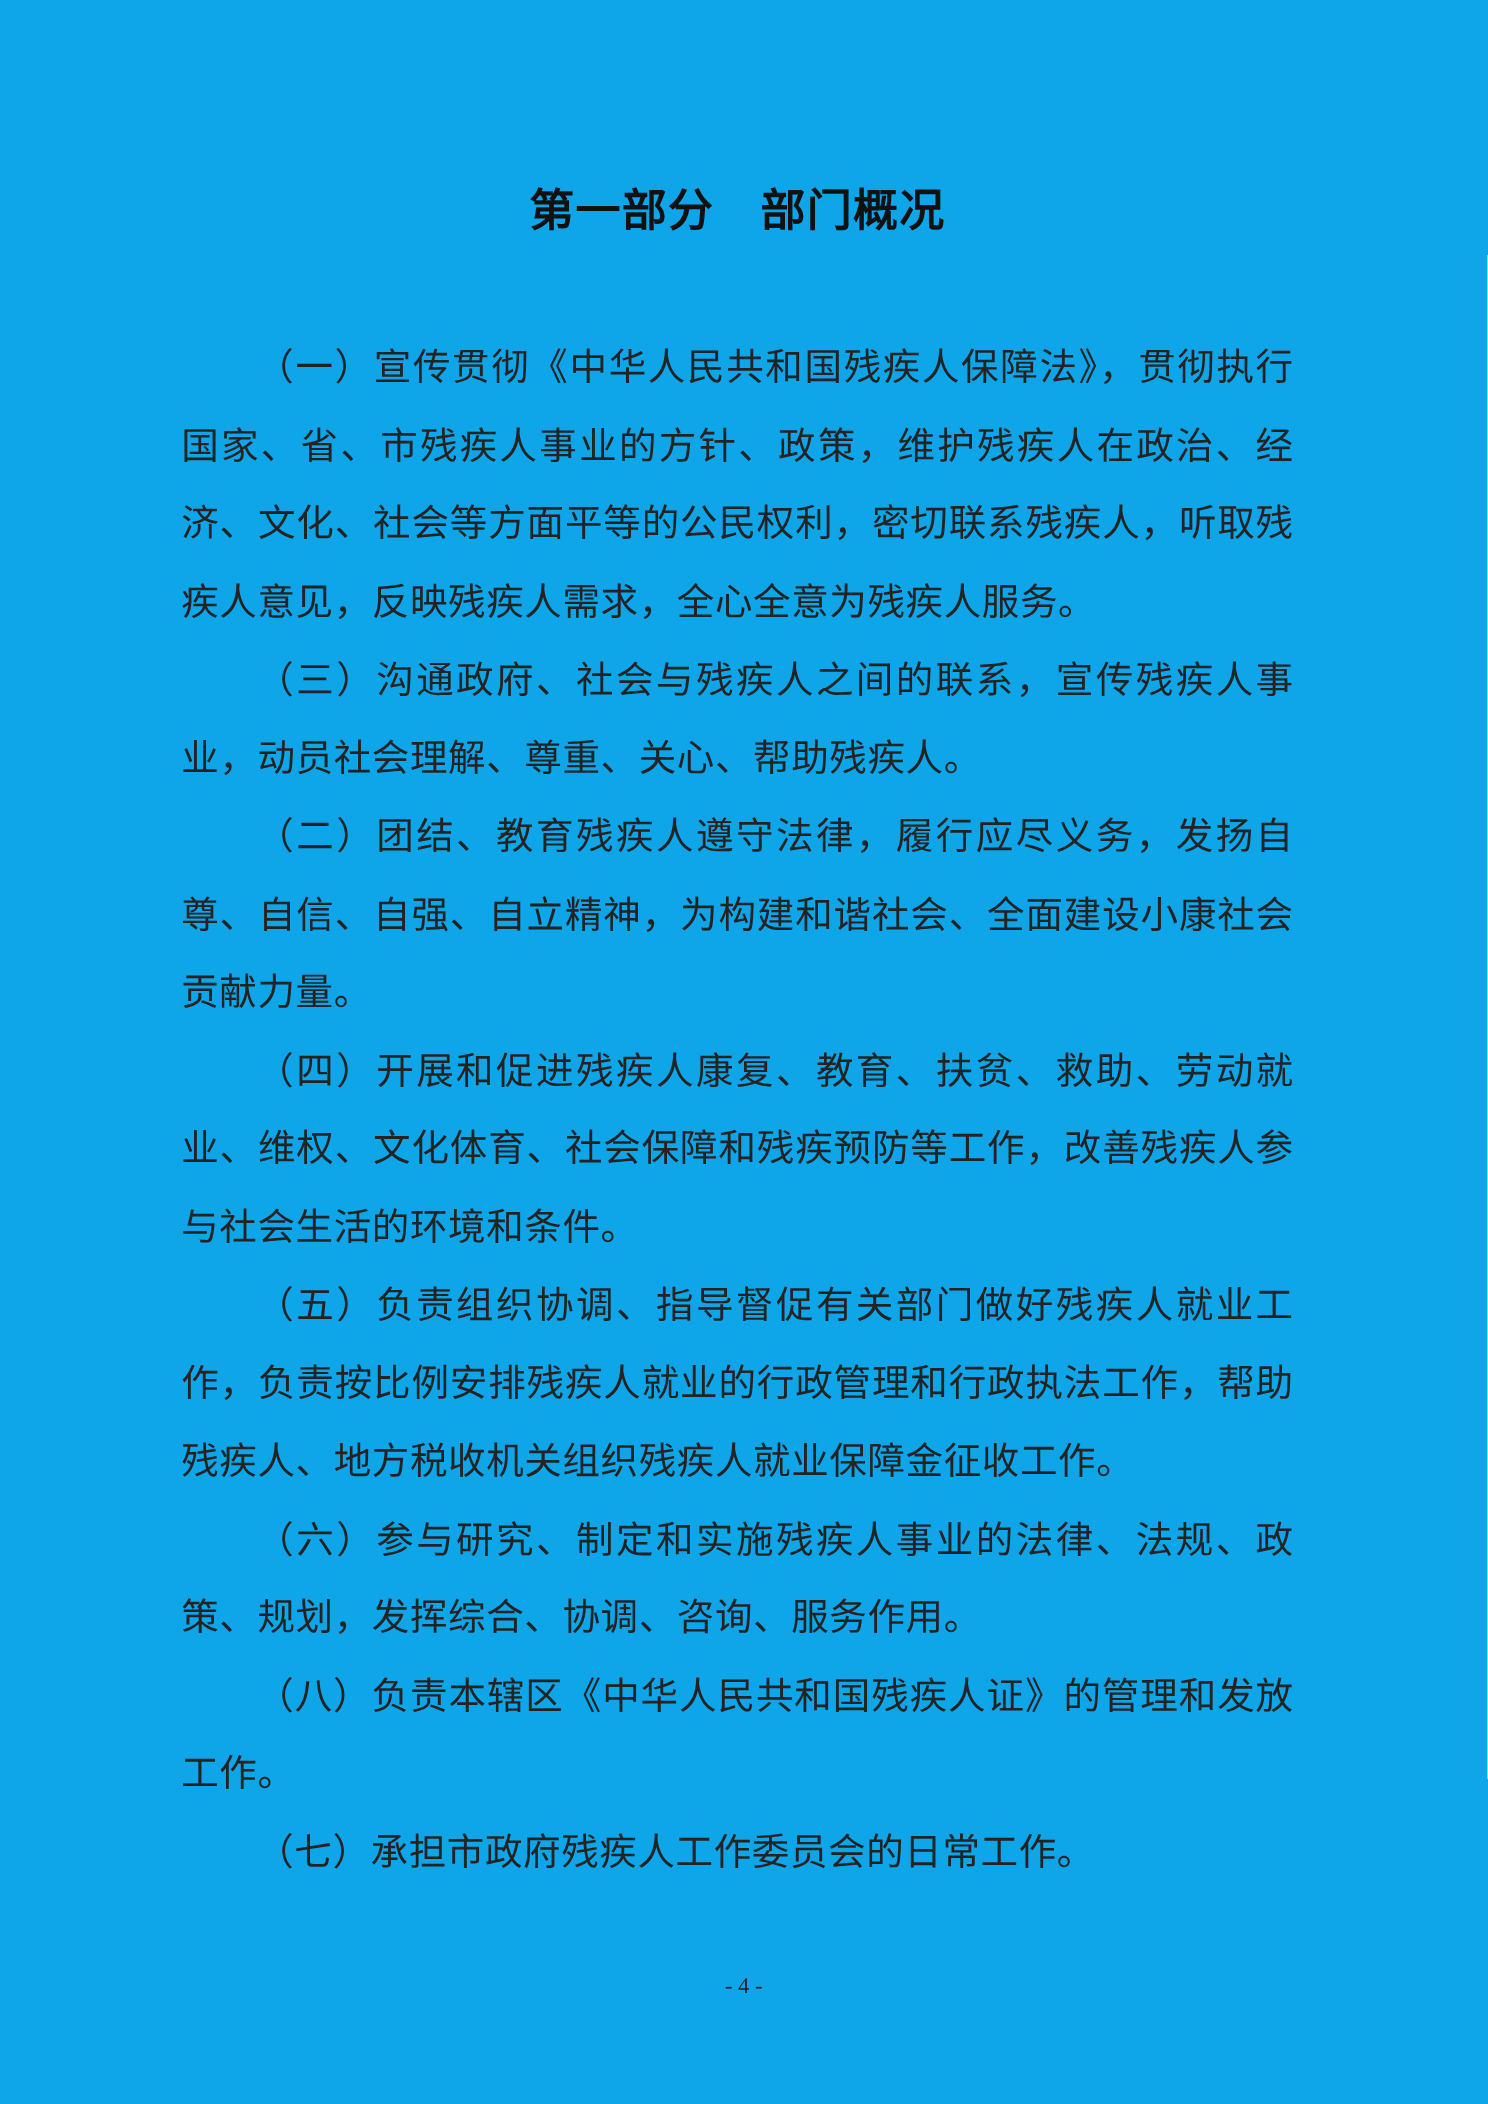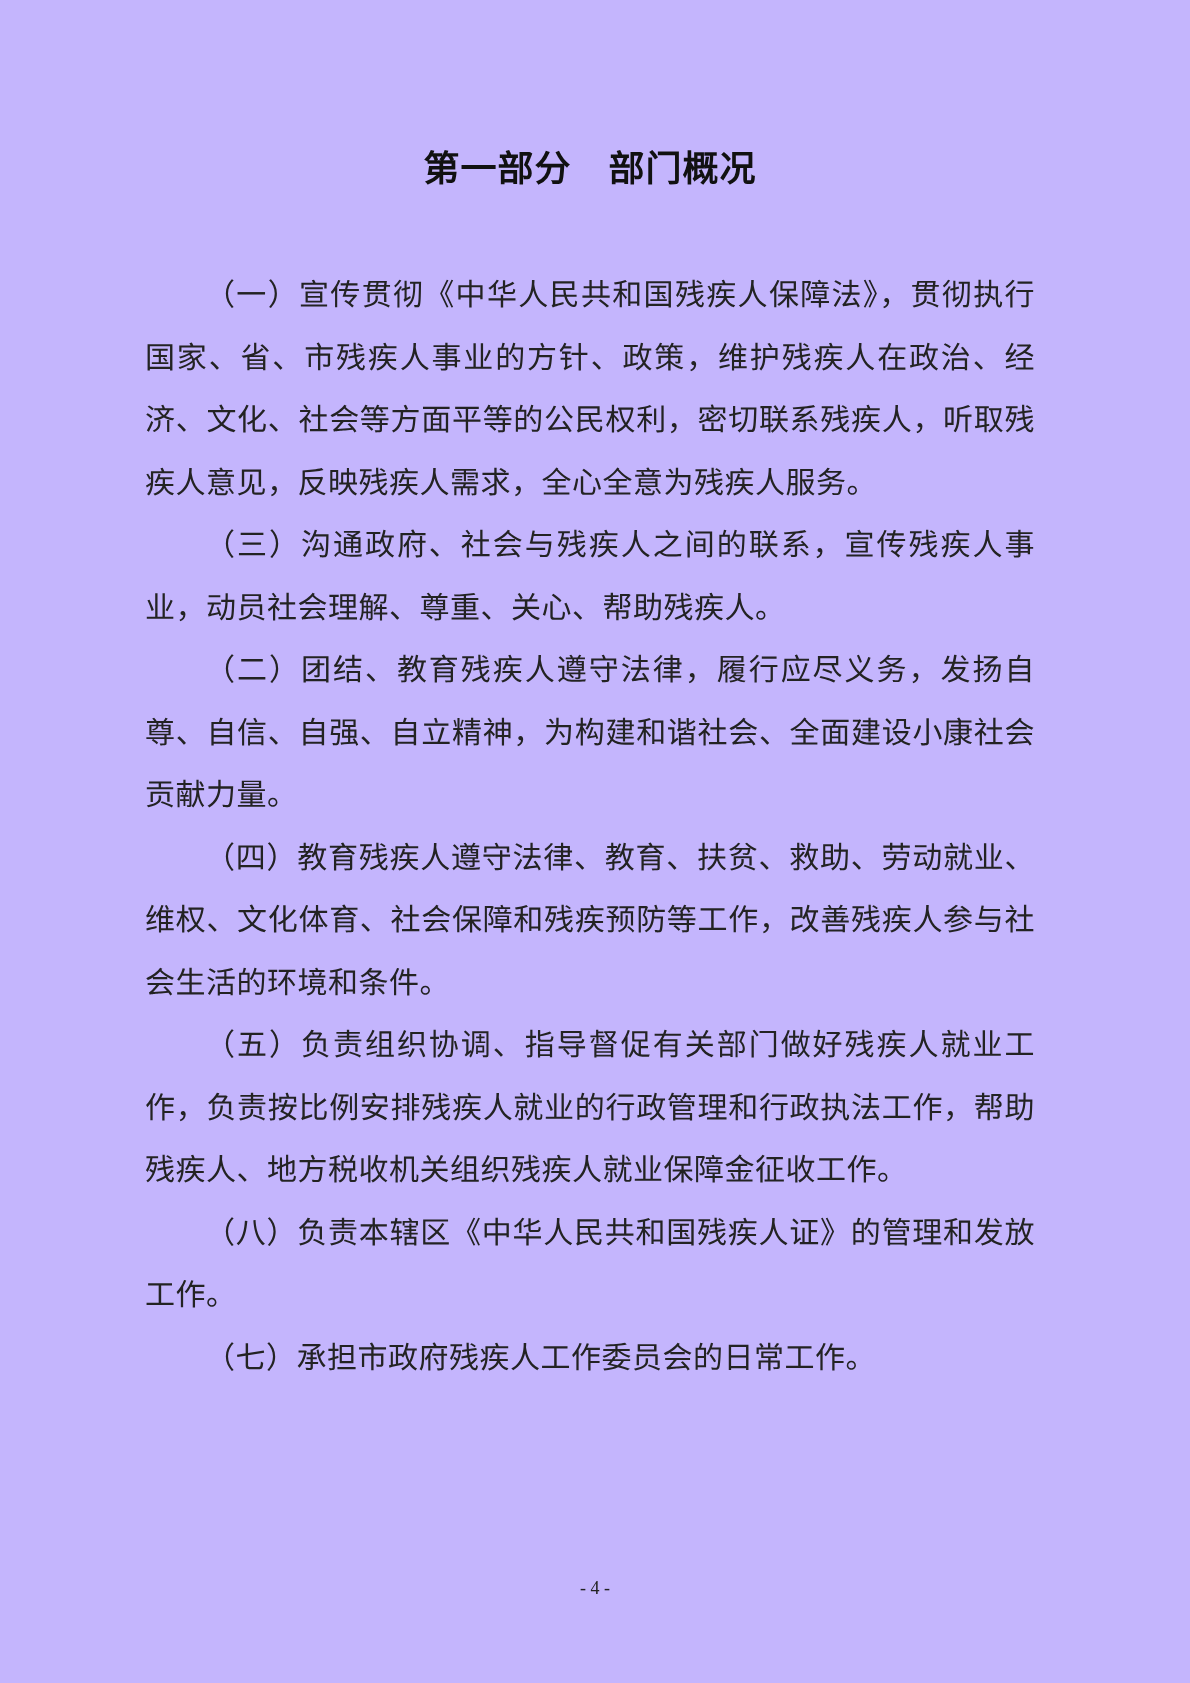--- a/index.html
+++ b/index.html
@@ -4,21 +4,21 @@
 <style>
   html, body {
     margin: 0;
     padding: 0;
     background: #ffffff;
   }
   .page {
     position: relative;
     width: 1190px;
     height: 1683px;
-    background: #c4b5fd;
+    background: #0ea5e9;
     overflow: hidden;
   }
   .text-block {
     position: absolute;
     left: 145px;
     top: 144px;
     width: 890px;
   }
   .doc-title {
     font-family: "Liberation Serif", "DejaVu Serif", serif;
@@ -65,20 +65,21 @@
 <body>
 
 <div class="page">
   <div class="text-block">
     <h1 class="doc-title">第一部分　部门概况</h1>
 
 
     <p class="para">（一）宣传贯彻《中华人民共和国残疾人保障法》，贯彻执行国家、省、市残疾人事业的方针、政策，维护残疾人在政治、经济、文化、社会等方面平等的公民权利，密切联系残疾人，听取残疾人意见，反映残疾人需求，全心全意为残疾人服务。</p>
     <p class="para">（三）沟通政府、社会与残疾人之间的联系，宣传残疾人事业，动员社会理解、尊重、关心、帮助残疾人。</p>
     <p class="para">（二）团结、教育残疾人遵守法律，履行应尽义务，发扬自尊、自信、自强、自立精神，为构建和谐社会、全面建设小康社会贡献力量。</p>
-    <p class="para">（四）教育残疾人遵守法律、教育、扶贫、救助、劳动就业、维权、文化体育、社会保障和残疾预防等工作，改善残疾人参与社会生活的环境和条件。</p>
+    <p class="para">（四）开展和促进残疾人康复、教育、扶贫、救助、劳动就业、维权、文化体育、社会保障和残疾预防等工作，改善残疾人参与社会生活的环境和条件。</p>
     <p class="para">（五）负责组织协调、指导督促有关部门做好残疾人就业工作，负责按比例安排残疾人就业的行政管理和行政执法工作，帮助残疾人、地方税收机关组织残疾人就业保障金征收工作。</p>
+    <p class="para">（六）参与研究、制定和实施残疾人事业的法律、法规、政策、规划，发挥综合、协调、咨询、服务作用。</p>
     <p class="para">（八）负责本辖区《中华人民共和国残疾人证》的管理和发放工作。</p>
     <p class="para">（七）承担市政府残疾人工作委员会的日常工作。</p>
   </div>
 
   <div class="page-number">- 4 -</div>
 </div>
 
 </body></html>

